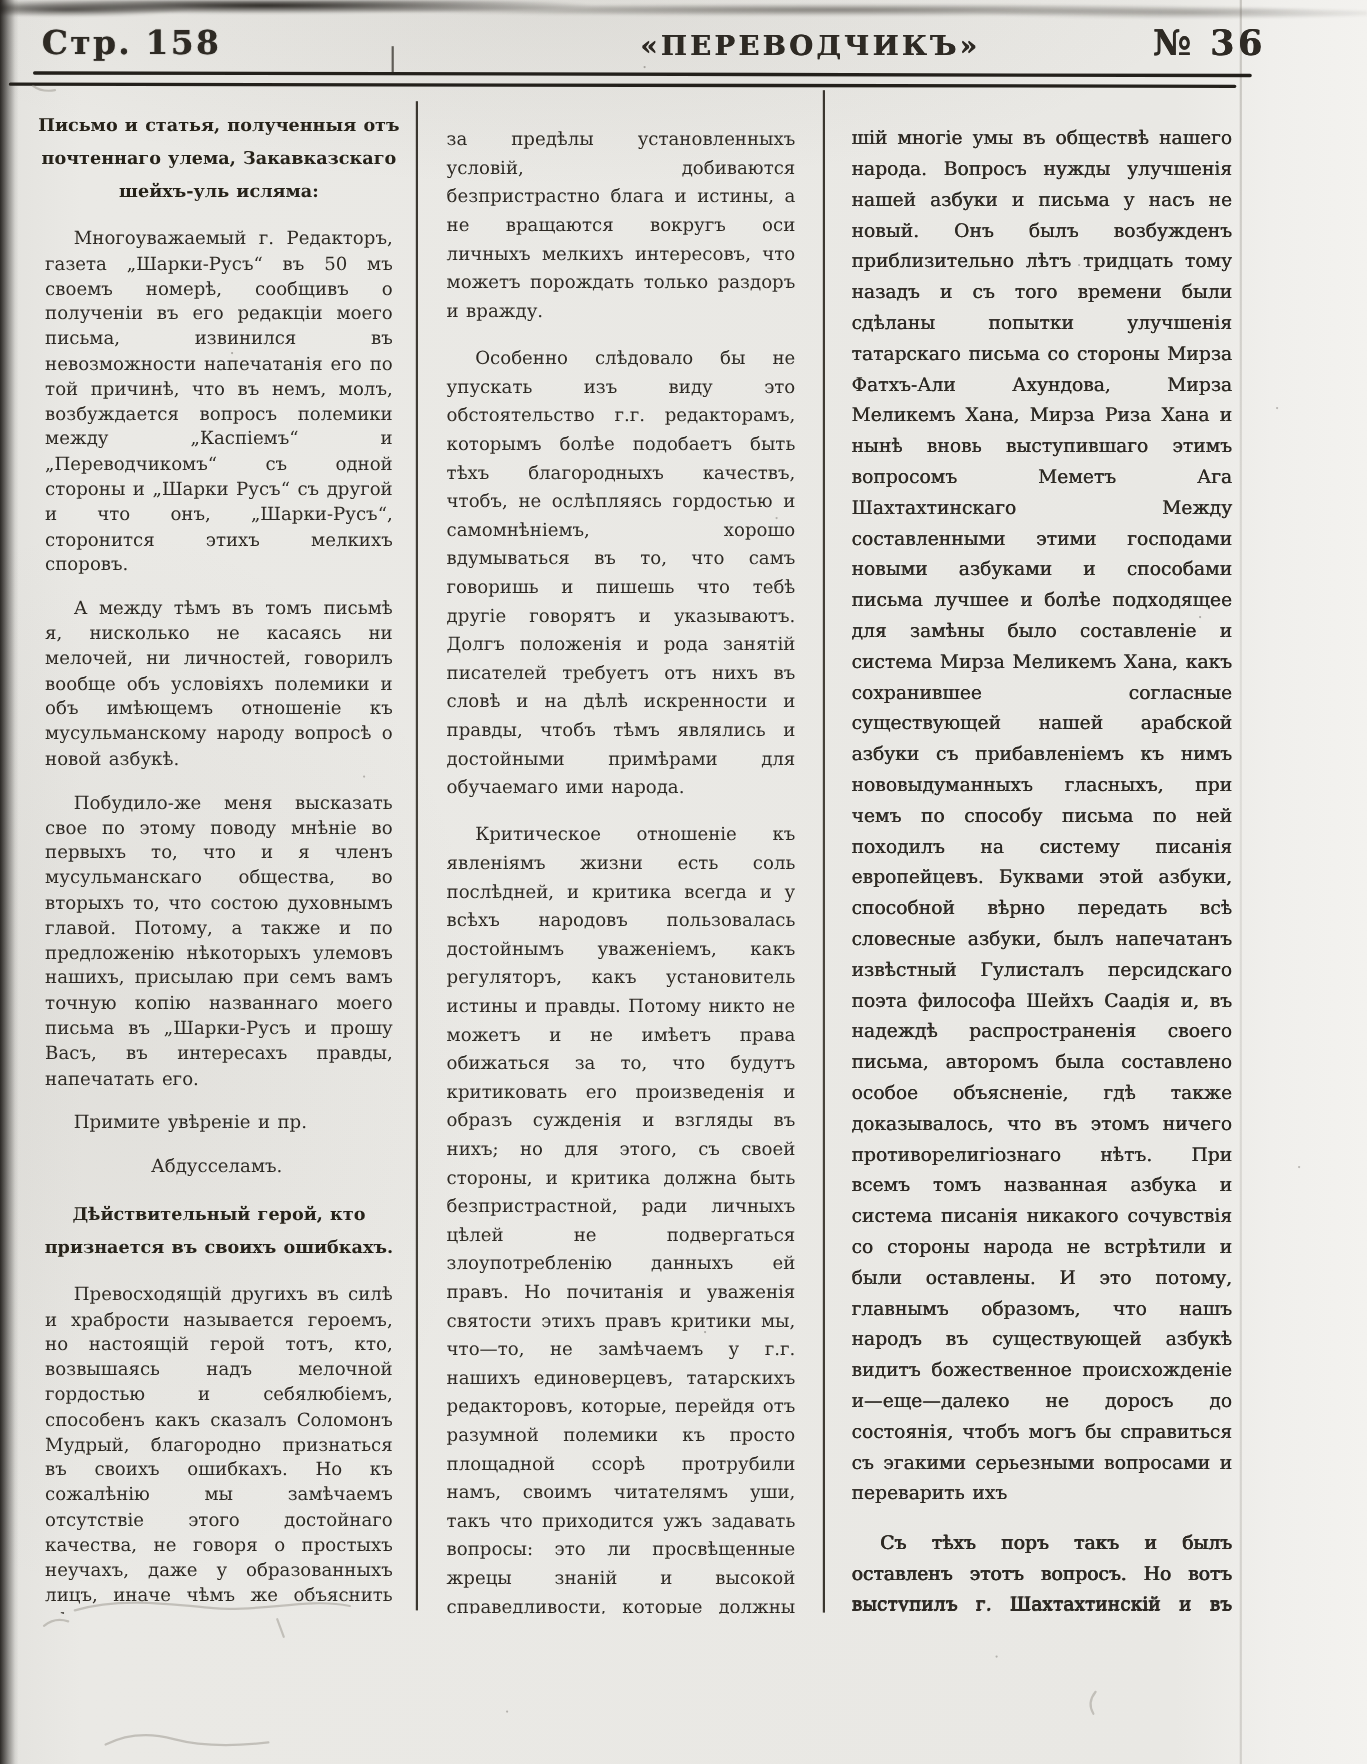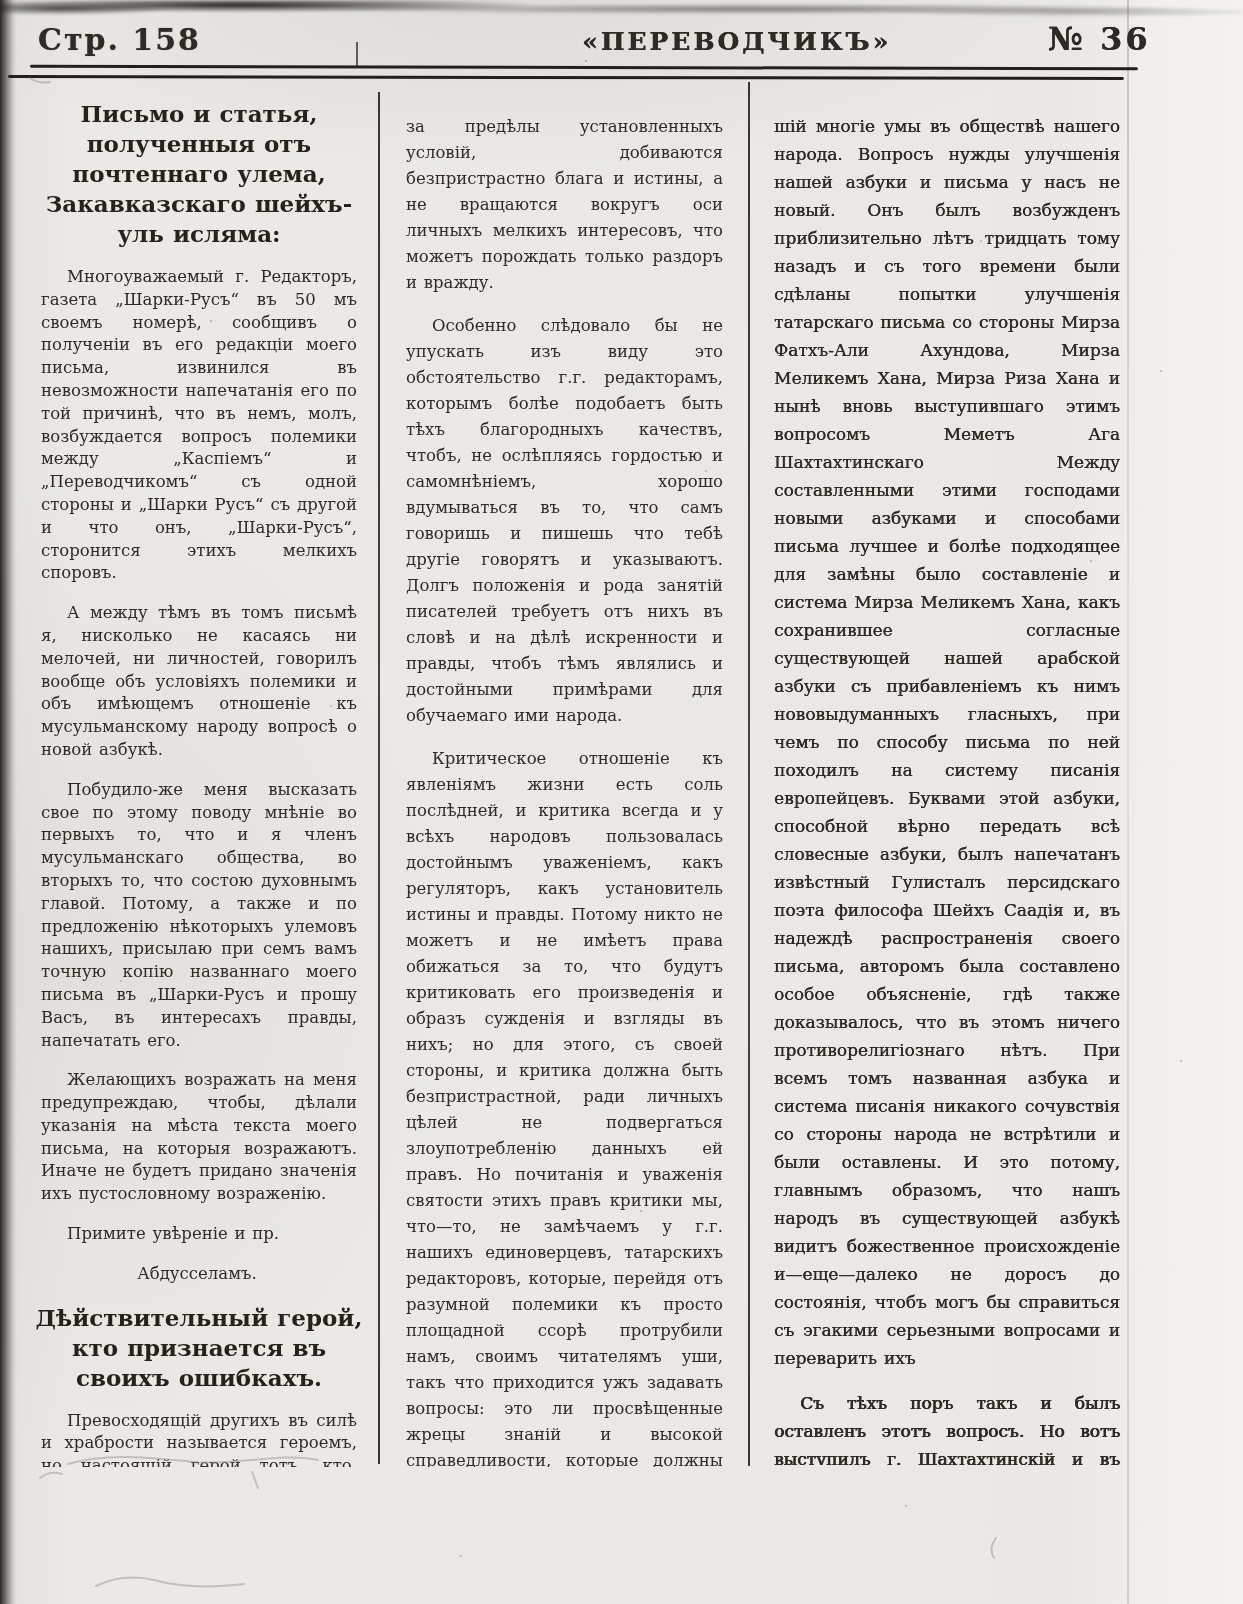--- a/index.html
+++ b/index.html
@@ -50,21 +50,21 @@
   .colrule{position:absolute;width:2px;background:linear-gradient(180deg,#3a362f, #4a463e 60%, #3a362f);}
   .colrule-1{left:378px;top:92px;height:1372px;}
   .colrule-2{left:748px;top:82px;height:1384px;}
   
   .col{position:absolute;top:97px;height:1370px;overflow:hidden;text-align:justify;}
   .col-1{left:24px;width:350px;font-size:16.5px;line-height:22.8px;}
   .col-2{left:389px;width:351px;font-size:16.5px;line-height:26px;}
   .col-3{left:757px;top:95px;width:380px;font-size:17px;line-height:28px;text-shadow:0.35px 0 0 currentColor;}
   .col p{margin:17px;text-indent:26px;word-spacing:1.5px;}
   .col p.cont{text-indent:0;}
-  .article-title{margin:2px 0 8px 0;font-size:23px;line-height:30px;font-weight:bold;
+  .article-title{margin:2px 0 8px 0;font-size:16px;line-height:30px;font-weight:bold;
     text-align:center;text-indent:0;color:#262219;word-spacing:1px;}
   .article-title.second{margin-top:8px;margin-bottom:5px;}
   .valediction{text-indent:0;padding-right:64px;}
   .signature{text-align:center;text-indent:0;padding-right:30px;margin-bottom:4px;}
   .ink-heavy{text-shadow:0.7px 0 0 currentColor, 0 0.4px 0 currentColor;}
   .pencil{position:absolute;left:0;top:0;pointer-events:none;}
 </style>
 </head>
 <body>
 
@@ -83,21 +83,20 @@
   <div class="rule rule-1"></div>
   <div class="rule rule-2"></div>
   <div class="colrule colrule-1"></div>
   <div class="colrule colrule-2"></div>
 
   <section class="col col-1">
     <h2 class="article-title">Письмо и статья, полученныя отъ почтеннаго улема, Закавказскаго шейхъ-уль исляма:</h2>
     <p>Многоуважаемый г. Редакторъ, газета „Шарки-Русъ“ въ 50 мъ своемъ номерѣ, сообщивъ о полученіи въ его редакціи моего письма, извинился въ невозможности напечатанія его по той причинѣ, что въ немъ, молъ, возбуждается вопросъ полемики между „Каспіемъ“ и „Переводчикомъ“ съ одной стороны и „Шарки Русъ“ съ другой и что онъ, „Шарки-Русъ“, сторонится этихъ мелкихъ споровъ.</p>
     <p>А между тѣмъ въ томъ письмѣ я, нисколько не касаясь ни мелочей, ни личностей, говорилъ вообще объ условіяхъ полемики и объ имѣющемъ отношеніе къ мусульманскому народу вопросѣ о новой азбукѣ.</p>
     <p>Побудило-же меня высказать свое по этому поводу мнѣніе во первыхъ то, что и я членъ мусульманскаго общества, во вторыхъ то, что состою духовнымъ главой. Потому, а также и по предложенію нѣкоторыхъ улемовъ нашихъ, присылаю при семъ вамъ точную копію названнаго моего письма въ „Шарки-Русъ и прошу Васъ, въ интересахъ правды, напечатать его.</p>
-    <p>Желающихъ возражать на меня предупреждаю, чтобы, дѣлали указанія на мѣста текста моего письма, на которыя возражаютъ. Иначе не будетъ придано значенія ихъ пустословному возраженію.</p>
     <p class="valediction">Примите увѣреніе и пр.</p>
     <p class="signature">Абдусселамъ.</p>
     <h2 class="article-title second">Дѣйствительный герой, кто признается въ своихъ ошибкахъ.</h2>
     <p>Превосходящій другихъ въ силѣ и храбрости называется героемъ, но настоящій герой тотъ, кто, возвышаясь надъ мелочной гордостью и себялюбіемъ, способенъ какъ сказалъ Соломонъ Мудрый, благородно признаться въ своихъ ошибкахъ. Но къ сожалѣнію мы замѣчаемъ отсутствіе этого достойнаго качества, не говоря о простыхъ неучахъ, даже у образованныхъ лицъ, иначе чѣмъ же объяснить мѣсяцами длящуюся непристойную полемику между господами нашими татарскими газетчиками, кои, между тѣмъ, воображаютъ себя интеллигентными вожаками народа къ просвѣщенію въ морали.</p>
 
   </section>
 
   <section class="col col-2">
     <p class="cont">за предѣлы установленныхъ условій, добиваются безпристрастно блага и истины, а не вращаются вокругъ оси личныхъ мелкихъ интересовъ, что можетъ порождать только раздоръ и вражду.</p>
     <p>Особенно слѣдовало бы не упускать изъ виду это обстоятельство г.г. редакторамъ, которымъ болѣе подобаетъ быть тѣхъ благородныхъ качествъ, чтобъ, не ослѣпляясь гордостью и самомнѣніемъ, хорошо вдумываться въ то, что самъ говоришь и пишешь что тебѣ другіе говорятъ и указываютъ. Долгъ положенія и рода занятій писателей требуетъ отъ нихъ въ словѣ и на дѣлѣ искренности и правды, чтобъ тѣмъ являлись и достойными примѣрами для обучаемаго ими народа.</p>

